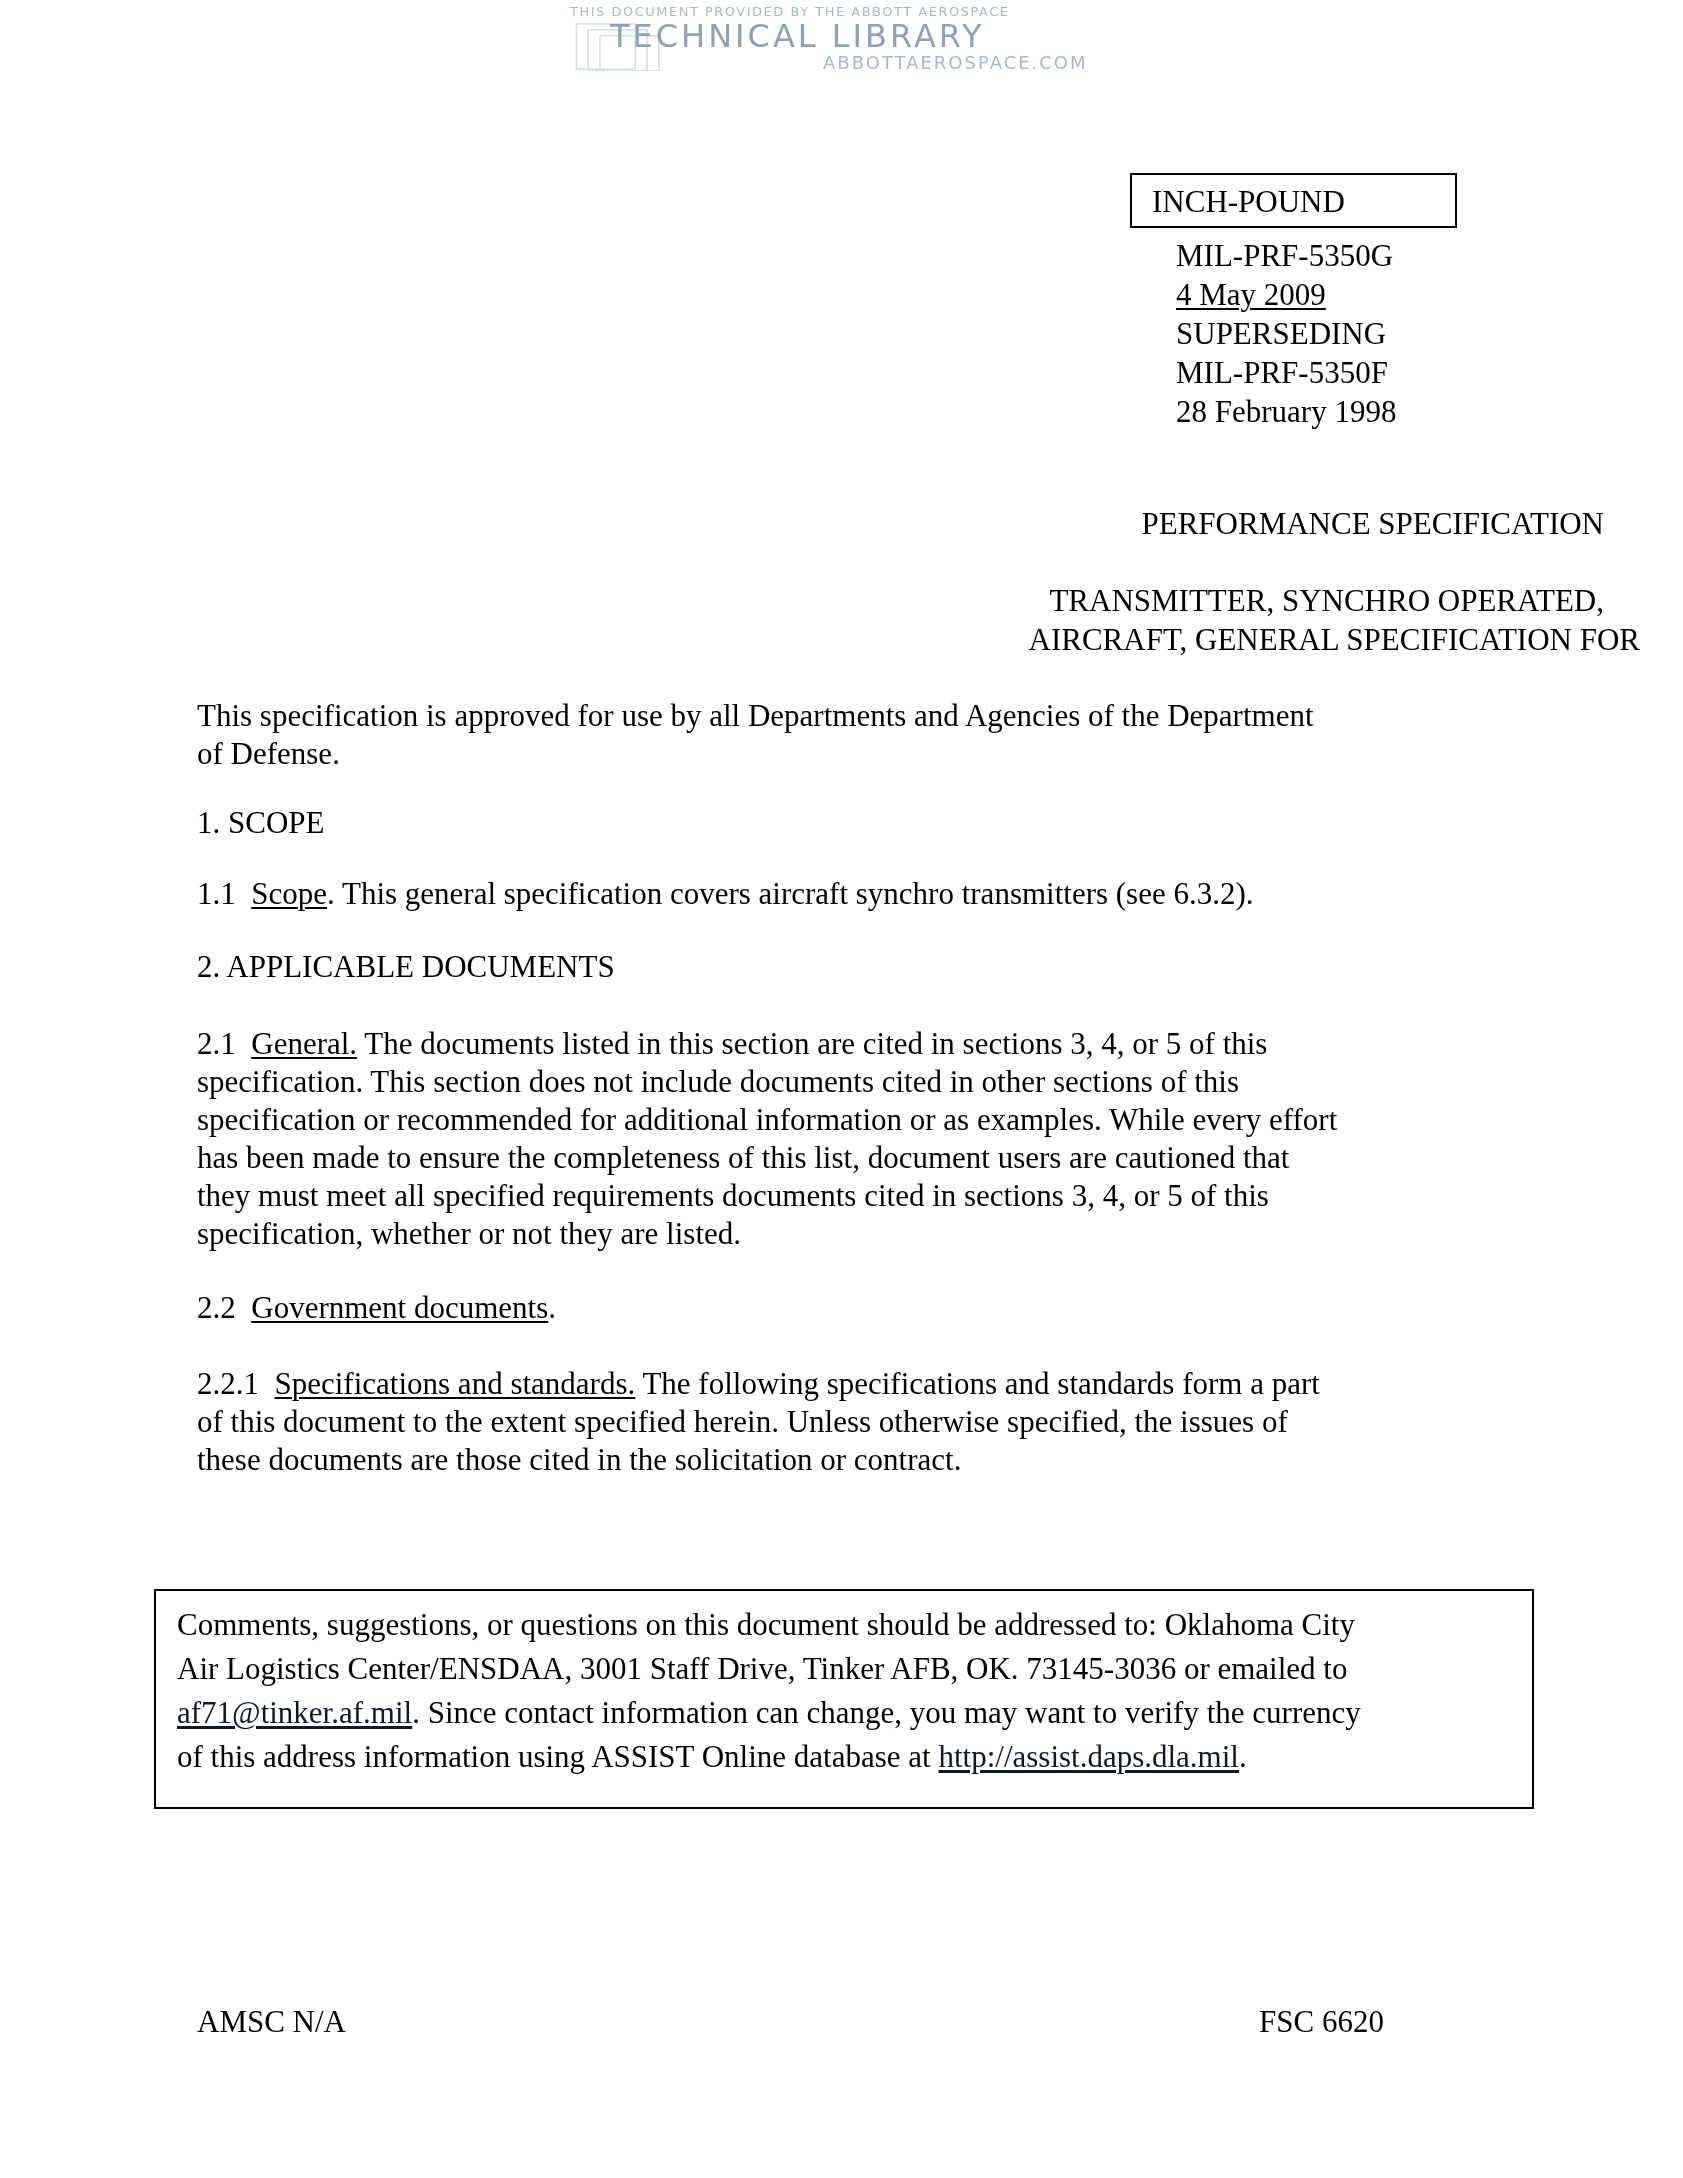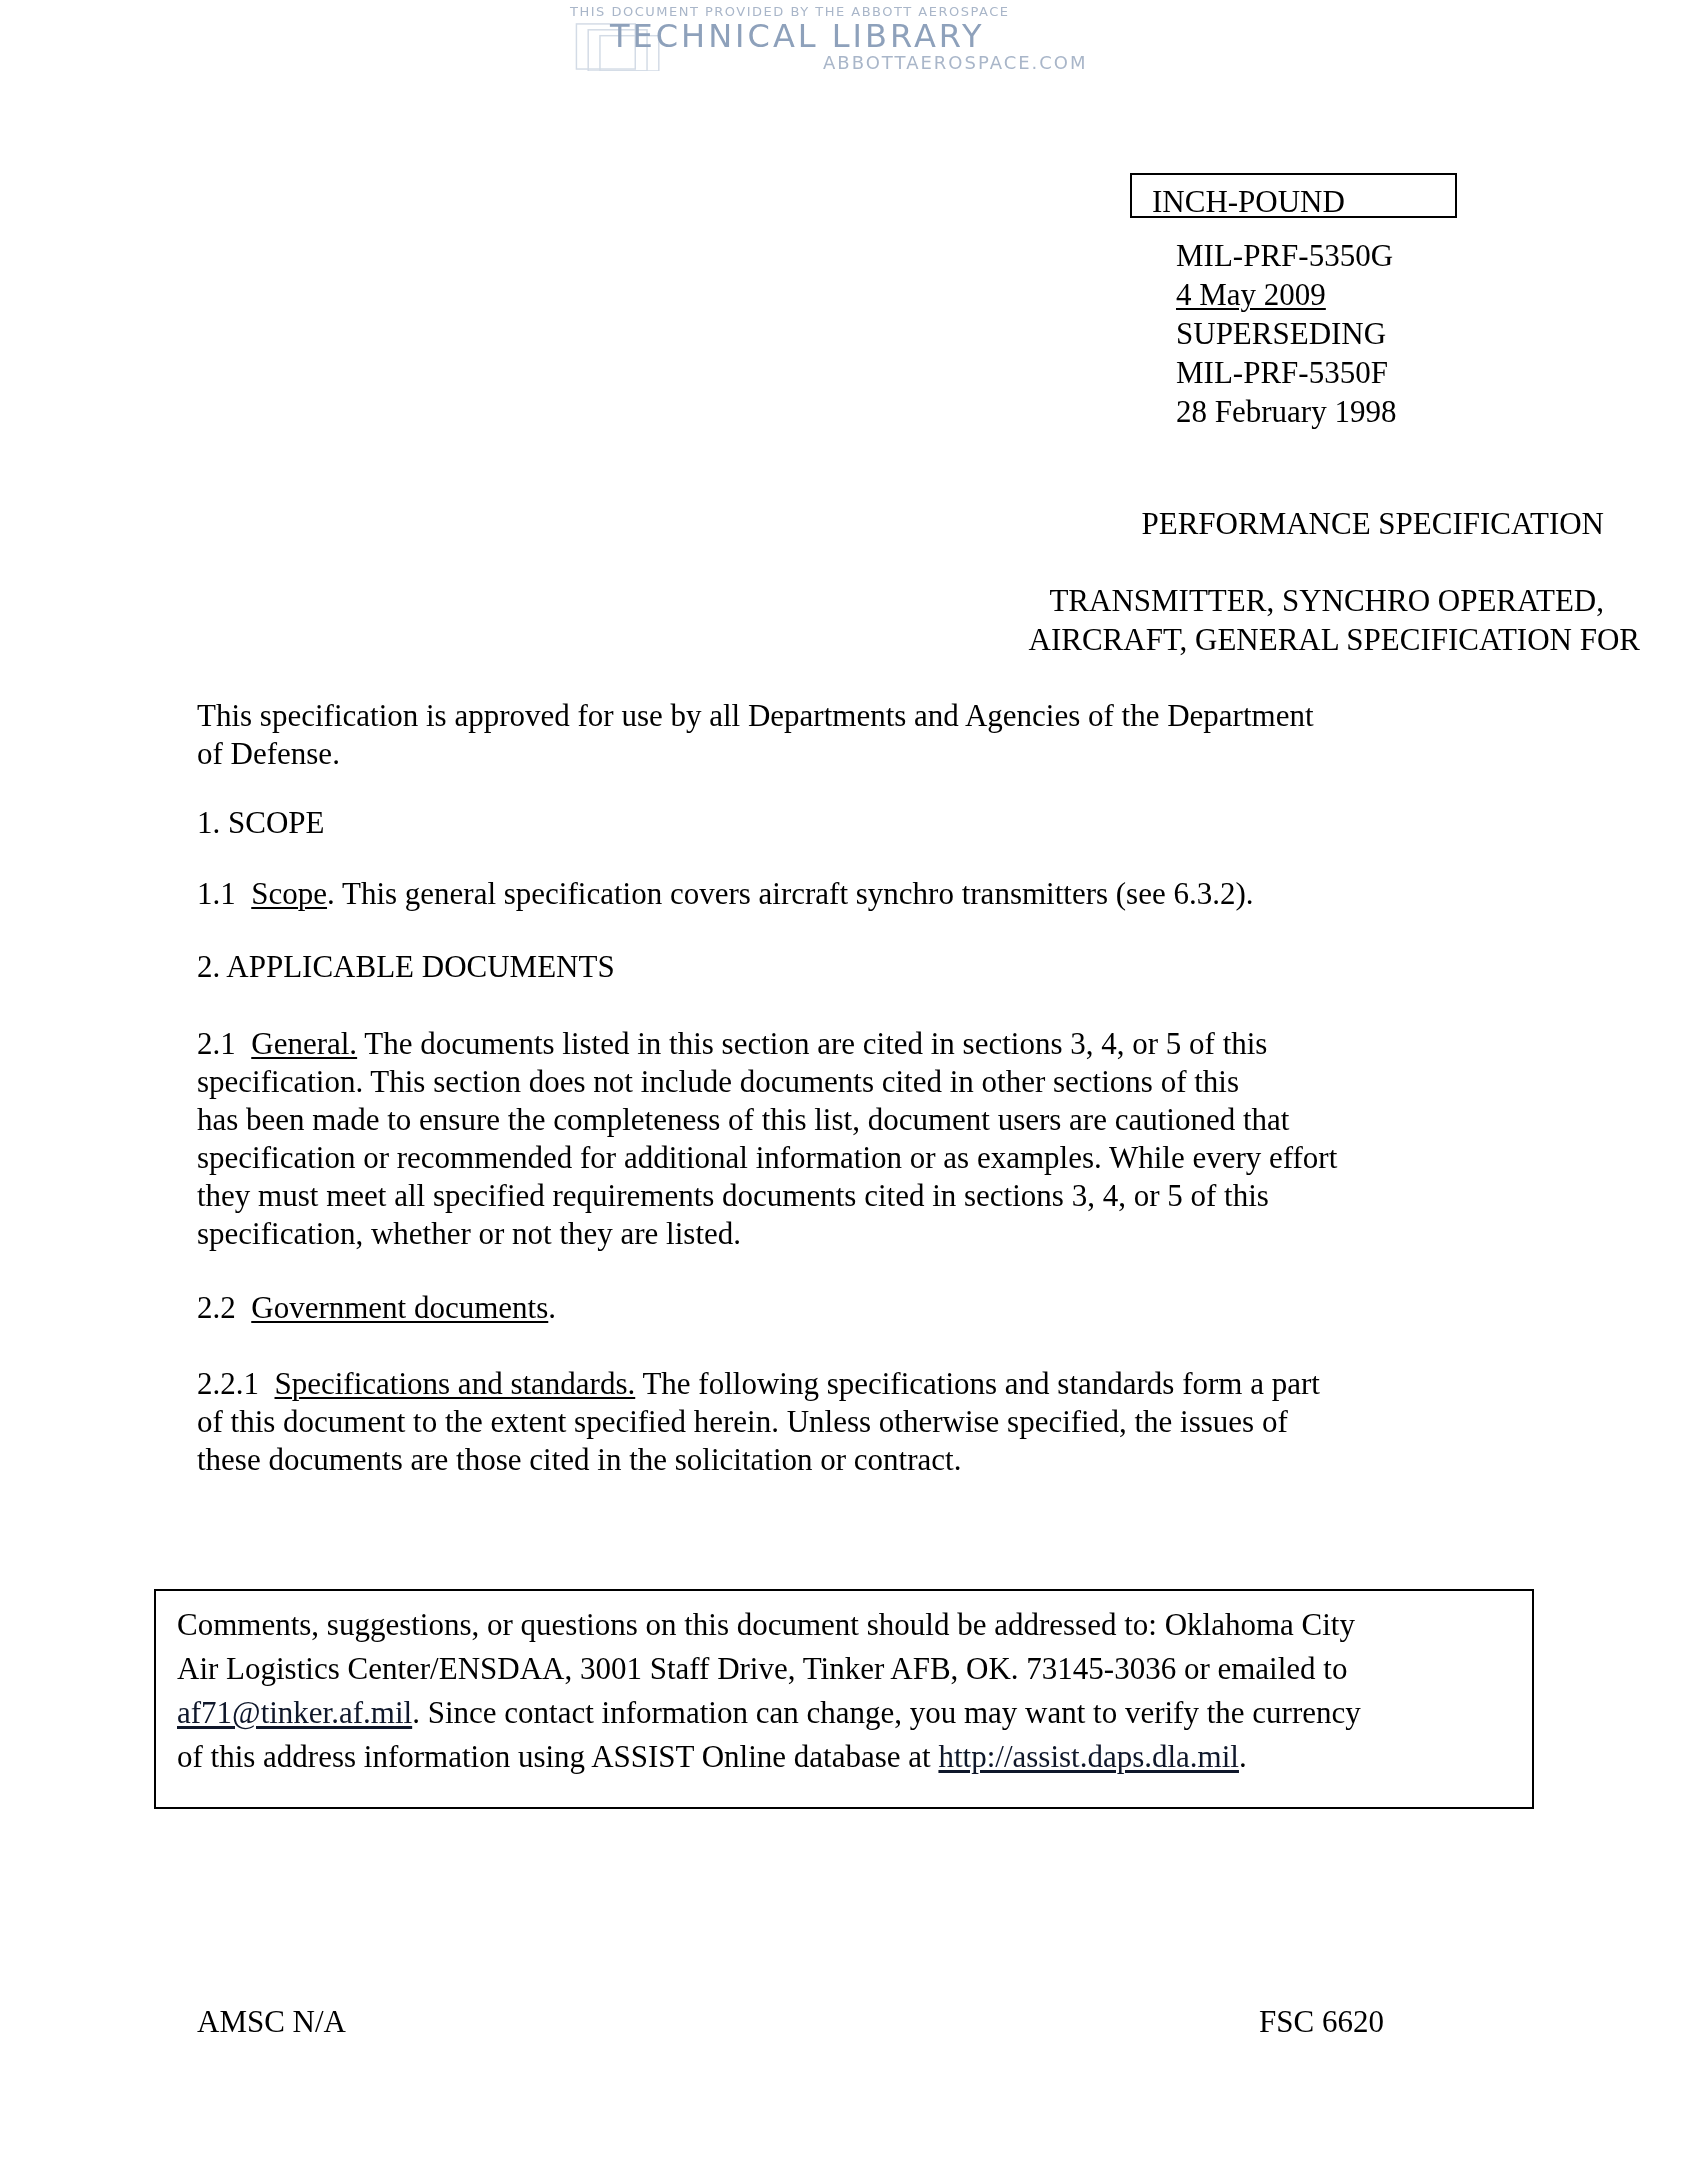--- a/index.html
+++ b/index.html
@@ -9,21 +9,21 @@
     color: #000; font-size: 31px; line-height: 38px;
   }
   .abs { position: absolute; }
   
   .wm { left: 564px; top: 4px; width: 515px; height: 71px; }
   .wm-pages { position:absolute; left: 10px; top: 16px; width: 99px; height: 51px; }
   .wm-line1 { position:absolute; left: 6px; top: 0; font-family: "DejaVu Sans", sans-serif; font-size: 13px; letter-spacing: 1.5px; color:#a9b6c9; white-space:nowrap; line-height: 16px; }
   .wm-line2 { position:absolute; left: 46px; top: 14px; font-family: "DejaVu Sans", sans-serif; font-size: 32px; letter-spacing: 3px; color:#8ea1bb; white-space:nowrap; line-height: 36px; }
   .wm-line3 { position:absolute; left: 259px; top: 51px; font-family: "DejaVu Sans", sans-serif; font-size: 18px; letter-spacing: 2px; color:#a9b6c9; white-space:nowrap; line-height: 16px; text-align: center; }
 
-  .ip-box { left: 1130px; top: 173px; width: 327px; height: 45px; border: 2px solid #000; box-sizing: border-box; }
+  .ip-box { left: 1130px; top: 173px; width: 327px; height: 55px; border: 2px solid #000; box-sizing: border-box; }
   .ip-box span { position:absolute; left: 20px; top: 8px; }
   .rblock { left: 1176px; top: 236px; line-height: 39px; }
   .rblock div { white-space: nowrap; }
   .u { text-decoration: underline; text-underline-offset: 3px; text-decoration-thickness: 2px; }
 
   .center { left: 0; width: 1604px; text-align: right; white-space: nowrap; }
   .para { left: 197px; width: 1228px; }
   .line { white-space: nowrap; }
 
   .cbox { left: 154px; top: 1589px; width: 1380px; height: 220px; border: 2px solid #000; box-sizing: border-box; }
@@ -75,22 +75,22 @@
 </div>
 
 <div class="abs para" style="top:948px;">2. APPLICABLE DOCUMENTS</div>
 
 <div class="abs para" style="top:1025px;">
   <div class="line">
     <span>2.1</span>&nbsp;
     <span class="u">General.</span><span> The documents listed in this section are cited in sections 3, 4, or 5 of this</span>
   </div>
   <div class="line">specification. This section does not include documents cited in other sections of this</div>
+  <div class="line">specification or recommended for additional information or as examples. While every effort</div>
   <div class="line">has been made to ensure the completeness of this list, document users are cautioned that</div>
-  <div class="line">specification or recommended for additional information or as examples. While every effort</div>
   <div class="line">they must meet all specified requirements documents cited in sections 3, 4, or 5 of this</div>
   <div class="line">specification, whether or not they are listed.</div>
 </div>
 
 <div class="abs para line" style="top:1289px;">
   <span>2.2</span>&nbsp;
   <span class="u">Government documents</span><span>.</span>
 </div>
 
 <div class="abs para" style="top:1365px;">

